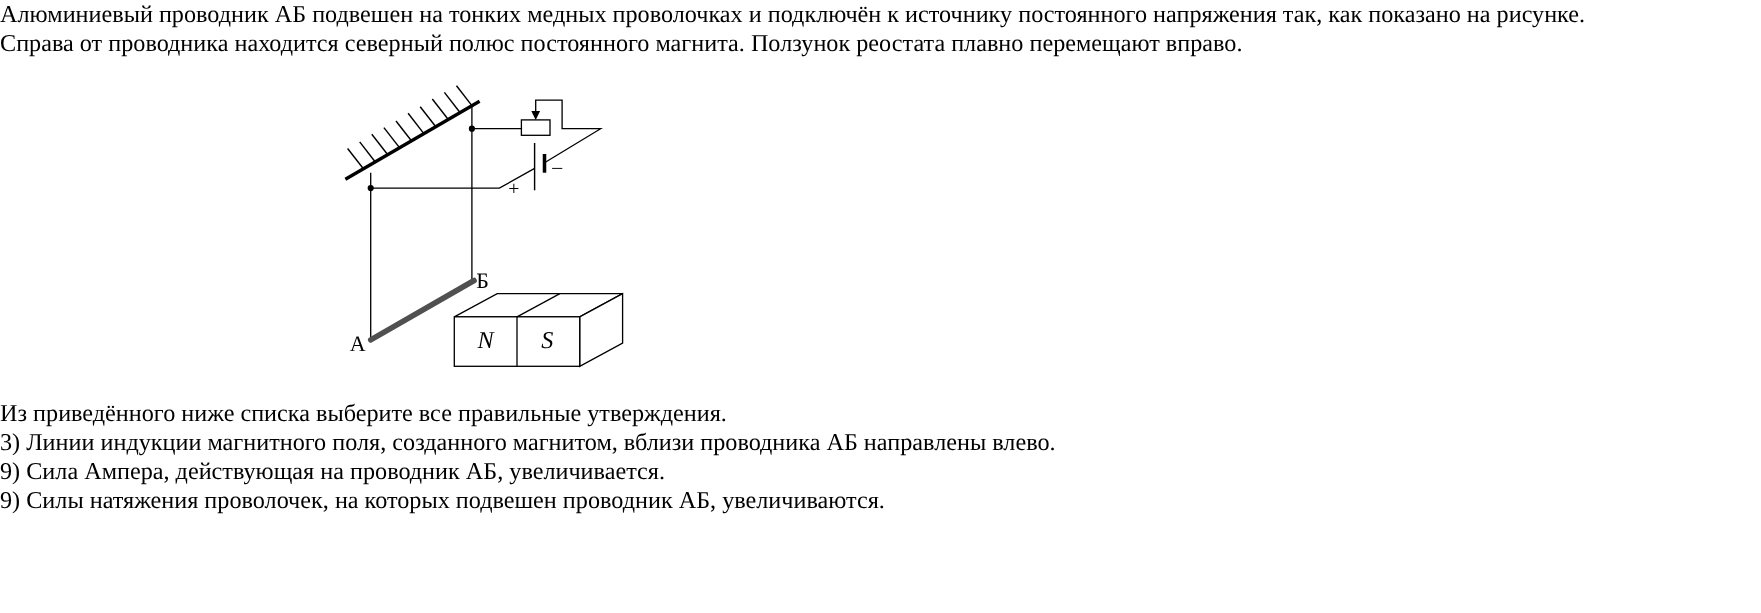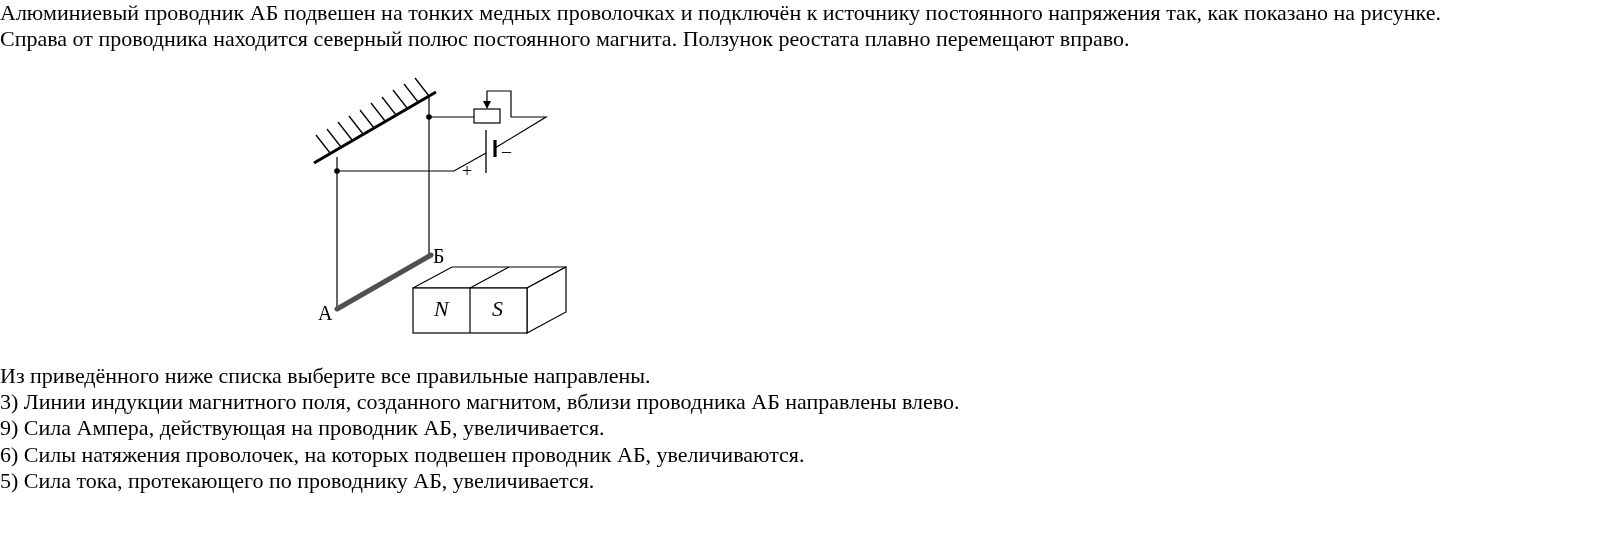--- a/index.html
+++ b/index.html
@@ -82,18 +82,17 @@
 
   <span class="lbl lbl-ab" style="left:318px; top:303px;">А</span>
   <span class="lbl lbl-ab" style="left:433px; top:246px;">Б</span>
   <span class="lbl lbl-pole" style="left:434px; top:298px;">N</span>
   <span class="lbl lbl-pole" style="left:492px; top:298px;">S</span>
   <span class="lbl lbl-sign" style="left:462px; top:162px;">+</span>
   <span class="lbl lbl-sign" style="left:502px; top:142px;">–</span>
 </div>
 
 <div class="questions">
-  <p>Из приведённого ниже списка выберите все правильные направлены.</p>
+  <p>Из приведённого ниже списка выберите все правильные утверждения.</p>
   <p>3) Линии индукции магнитного поля, созданного магнитом, вблизи проводника АБ направлены влево.</p>
   <p>9) Сила Ампера, действующая на проводник АБ, увеличивается.</p>
-  <p>6) Силы натяжения проволочек, на которых подвешен проводник АБ, увеличиваются.</p>
-  <p>5) Сила тока, протекающего по проводнику АБ, увеличивается.</p>
+  <p>9) Силы натяжения проволочек, на которых подвешен проводник АБ, увеличиваются.</p>
 </div>
 
 </body></html>

